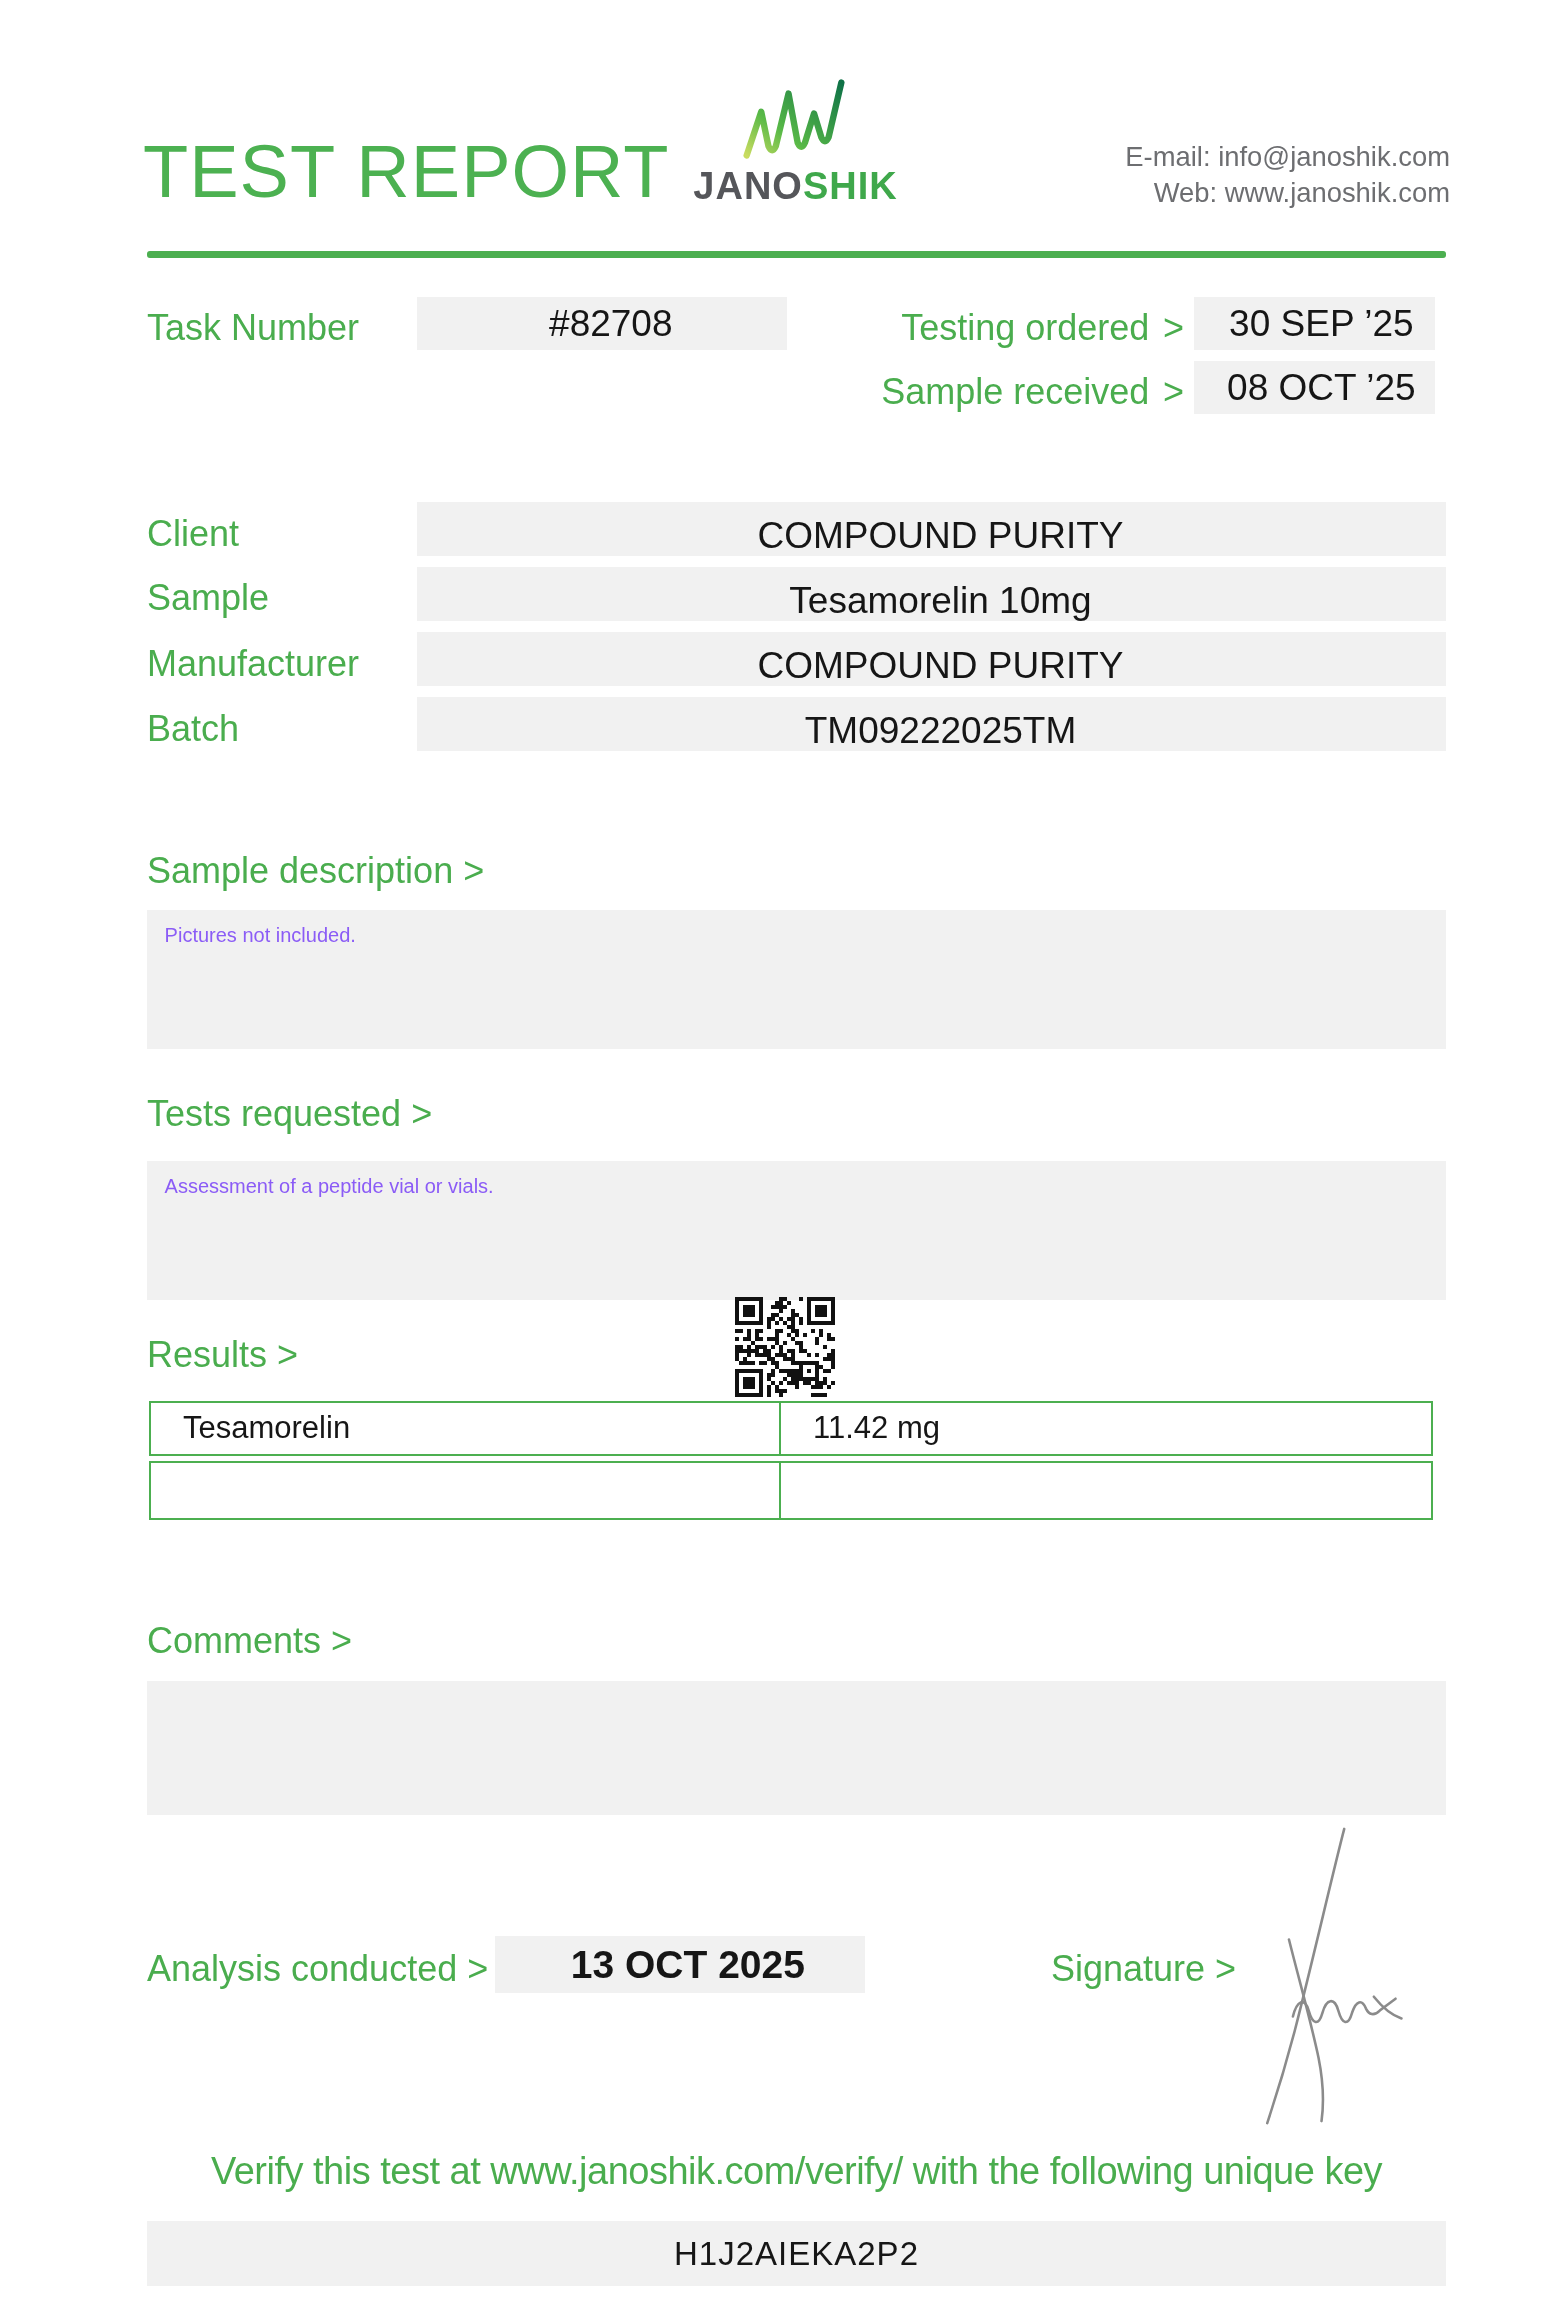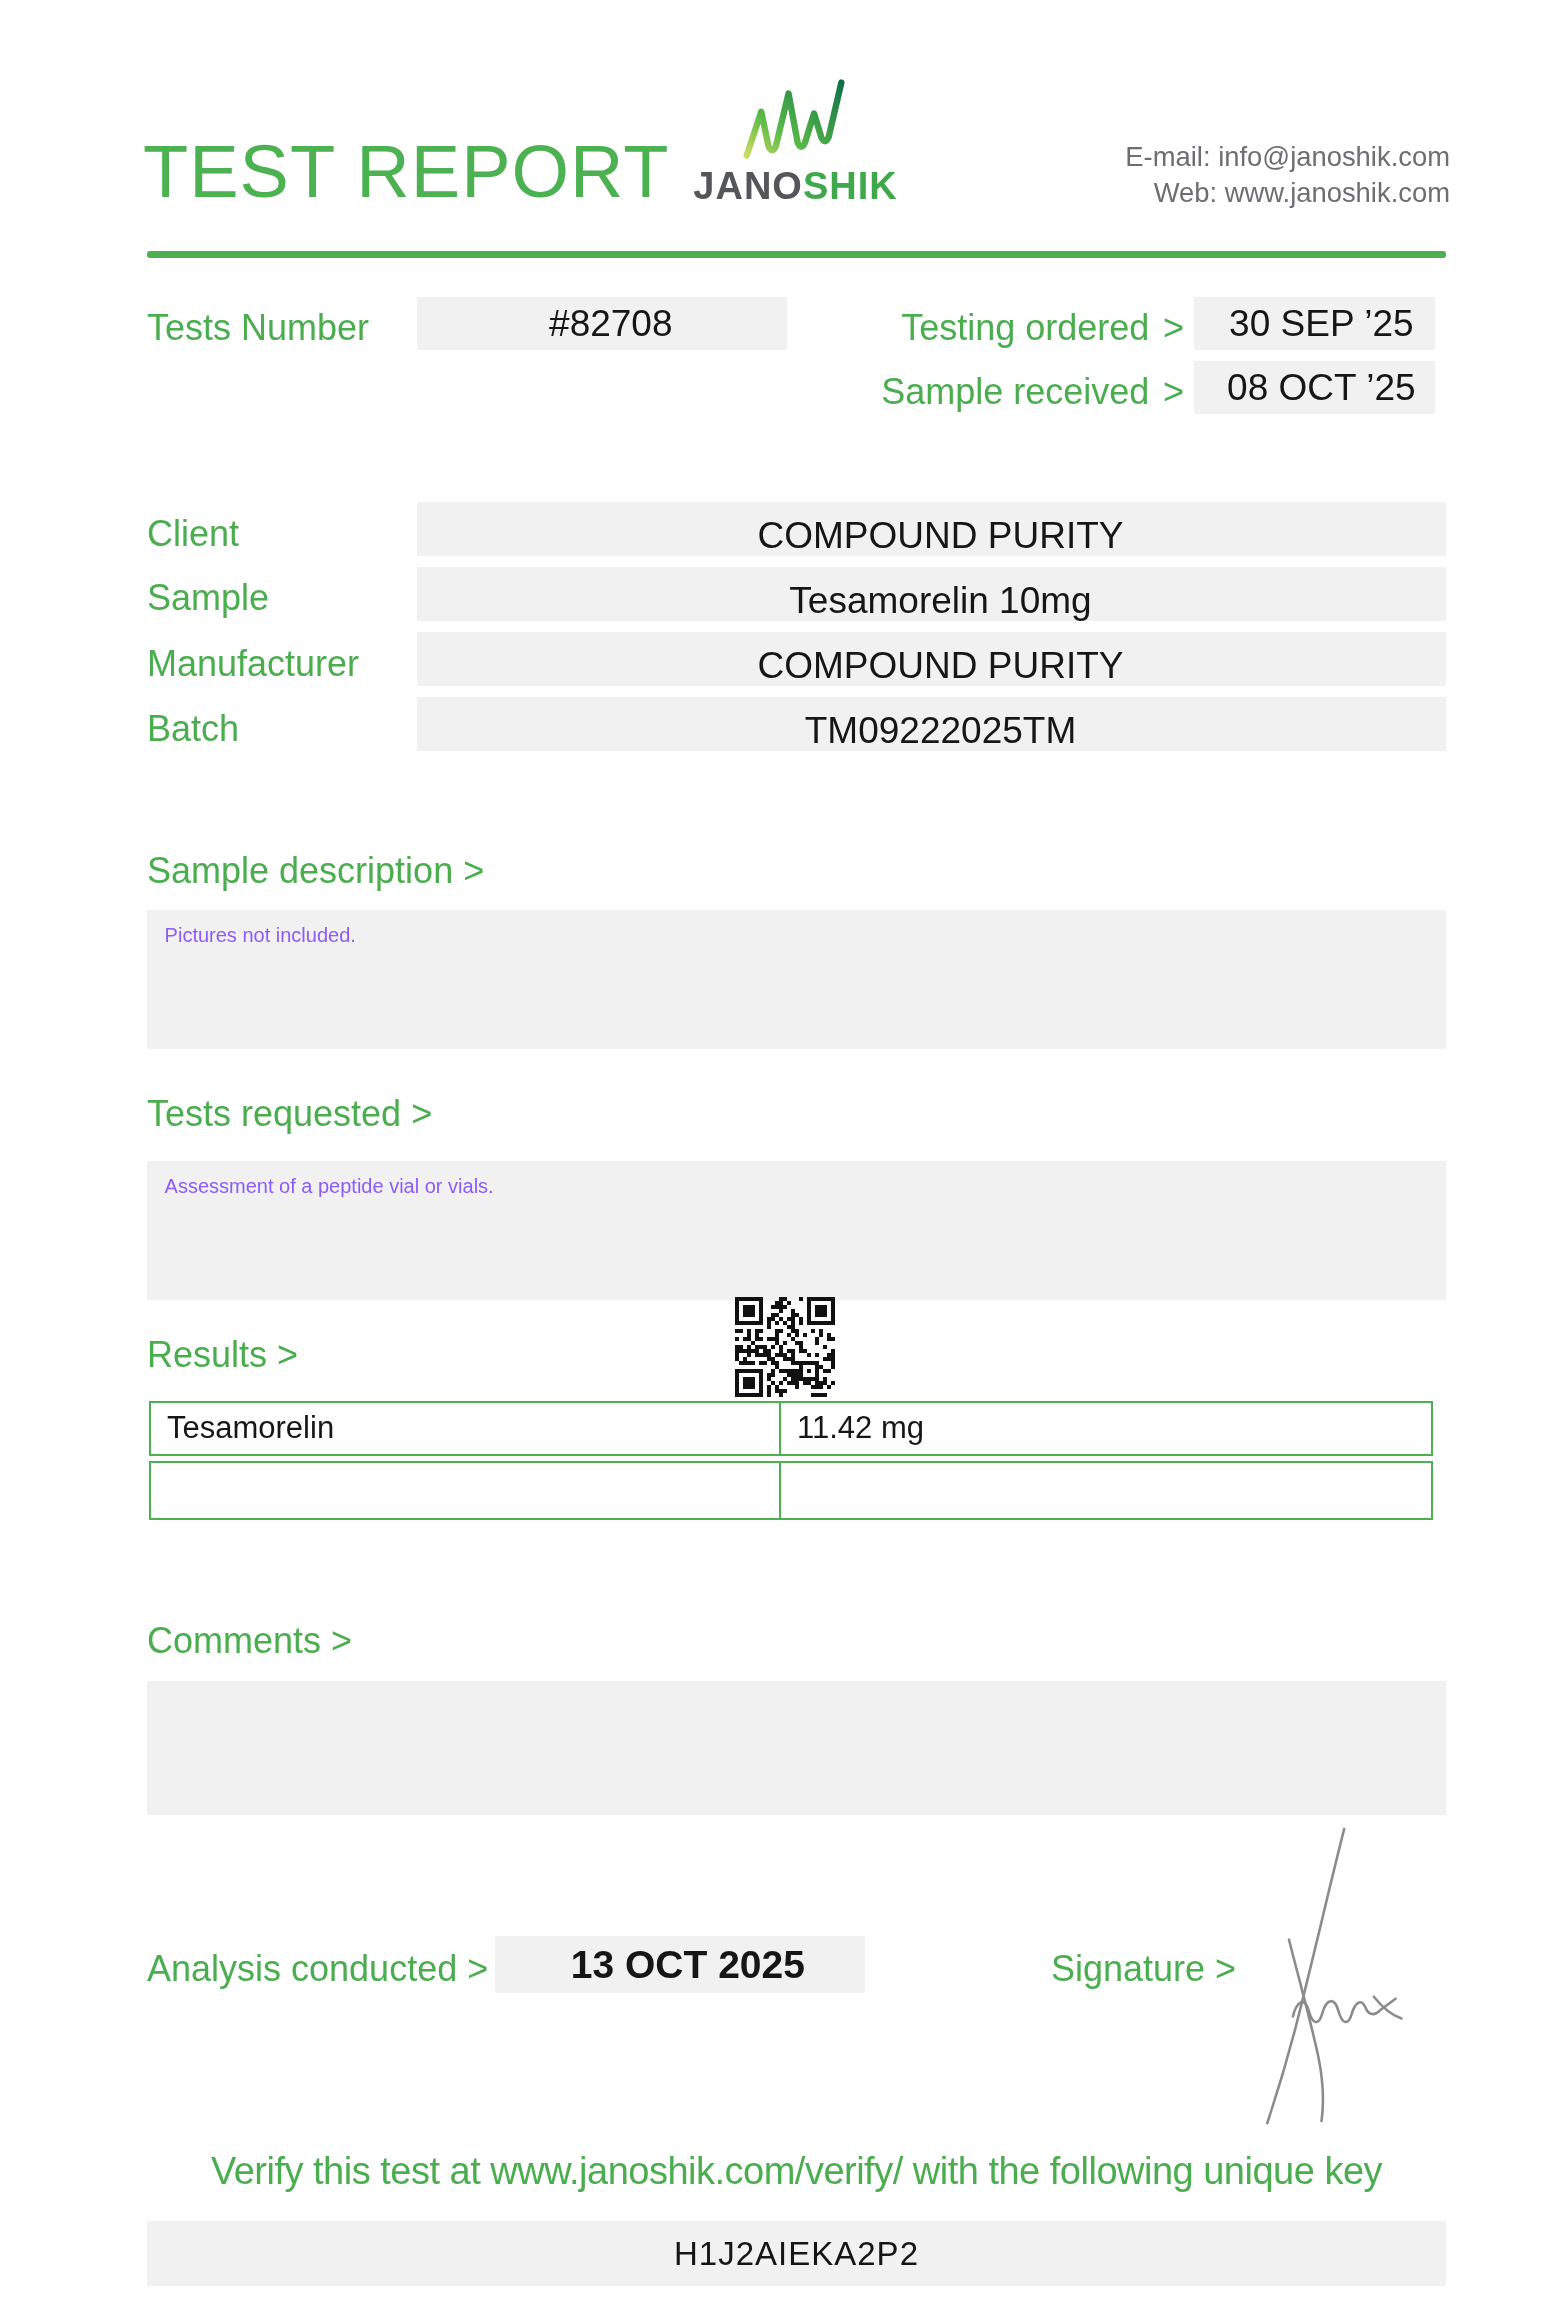--- a/index.html
+++ b/index.html
@@ -38,21 +38,21 @@
 
   .section-heading { left:147px; font-size:36px; }
   .body-box { left:147px; width:1299px; height:139px; background:#f1f1f1; }
   .body-box .body-text { display:block; padding:13.7px 17.6px; font-size:20px; color:#8b5cf6; }
 
   
   .rtable { left:149px; top:1401px; width:1284px; }
   .rrow { display:flex; border:2.9px solid #4caf50; box-sizing:border-box; margin-bottom:4.9px; background:#fff; }
   .rrow .c1 { width:630px; border-right:2.9px solid #4caf50; box-sizing:border-box; }
   .rrow .c2 { flex:1; }
-  .rrow .cell-text { display:block; padding-left:16px; font-size:31px; color:#161616; white-space:nowrap; }
+  .rrow .cell-text { display:block; padding-left:16px; font-size:31px; color:#161616; white-space:nowrap;margin-left:16px; }
   .r-std { height:55px; } .r-std .cell-text { line-height:49px; }
   .r-tall { height:59px; } .r-tall .cell-text { line-height:53px; }
 
   .qr { left:735px; top:1297px; width:100px; height:100px; }
 
   
   .analysis-label { left:147px; top:1947px; }
   .analysis-box { left:495px; top:1936px; width:370px; height:57px;font-weight:bold; }
   .analysis-box .val { padding-left:15.7px; line-height:57px; font-size:39px; display:block; }
   .signature-label { left:1051px; top:1947px; }
@@ -85,21 +85,21 @@
     <span>JANO</span><span class="shik">SHIK</span>
   </div>
 
   <div class="abs contact">
     <div>E-mail: info@janoshik.com</div>
     <div>Web: www.janoshik.com</div>
   </div>
 
   <div class="abs rule"></div>
 
-  <div class="abs glabel task-label">Tests Number</div>
+  <div class="abs glabel task-label">Task Number</div>
   <div class="abs gbox task-box">
     <span class="val">#82708</span>
   </div>
 
   <div class="abs glabel ordered-label">
     <span>Testing ordered</span><span class="arrow">&gt;</span>
   </div>
   <div class="abs gbox date-box" style="top:297px;">
     <span class="val">30 SEP ’25</span>
   </div>

